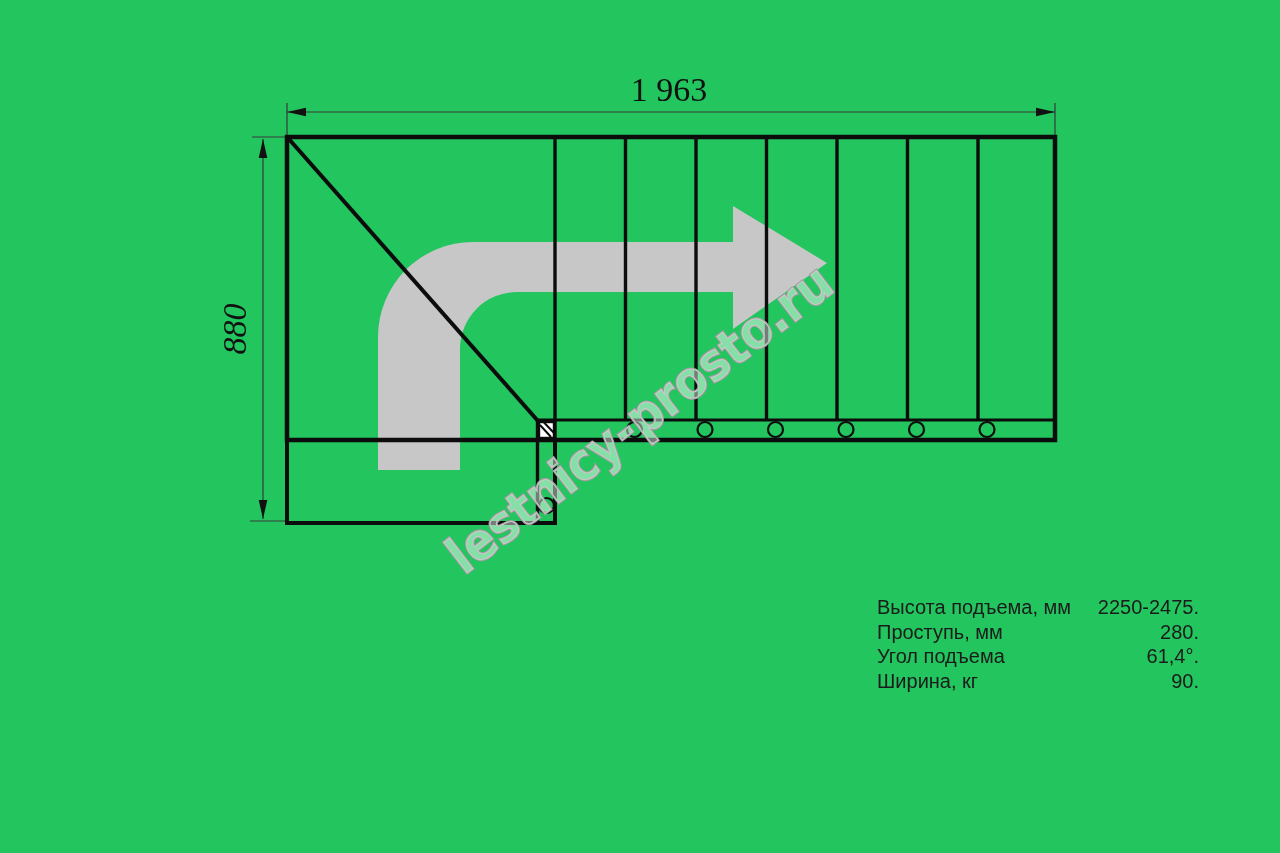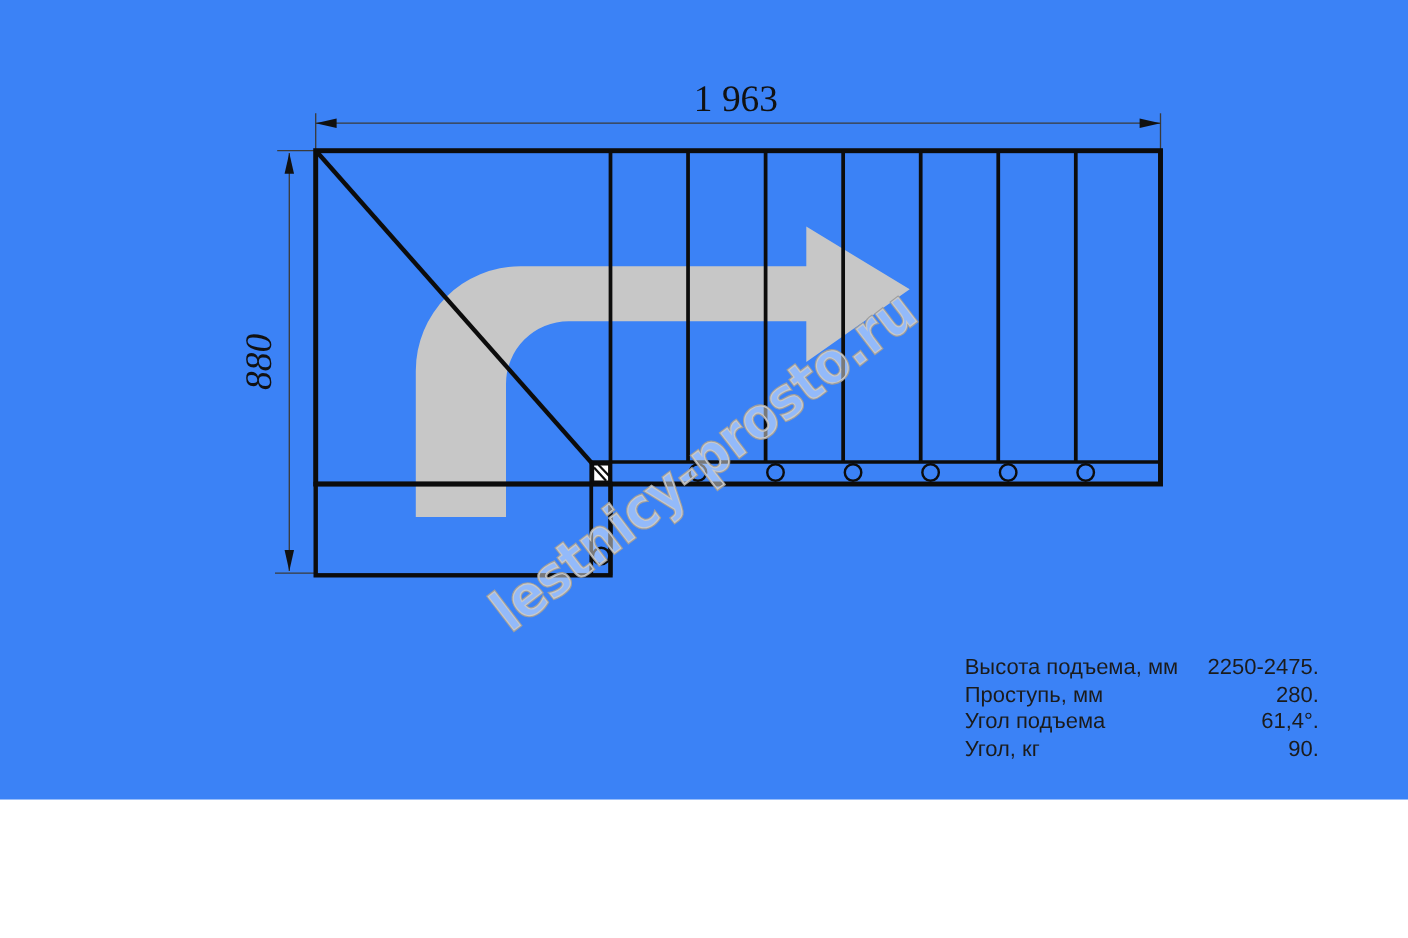--- a/index.html
+++ b/index.html
@@ -1,17 +1,17 @@
 <!DOCTYPE html>
 <html><head>
 <meta charset="utf-8">
 <style>
   html,body { margin:0; padding:0; background:#ffffff; }
   .canvas {
-    position:relative; width:1280px; height:727px; background:#3b82f6;
+    position:relative; width:1280px; height:853px; background:#22c55e;
     overflow:hidden; font-family:"Liberation Sans", sans-serif;
   }
   .drawing-svg { position:absolute; left:0; top:0; }
   .specs {
     position:absolute; left:877px; top:595px; width:322px;
     font-family:"Liberation Sans", sans-serif;
     font-size:20px; color:#1b1b1b;
   }
   .spec-row { display:flex; justify-content:space-between; line-height:24.6px; white-space:nowrap; }
   .spec-label { text-align:left; }
@@ -95,18 +95,18 @@
     </div>
     <div class="spec-row">
       <span class="spec-label">Проступь, мм</span>
       <span class="spec-value">280.</span>
     </div>
     <div class="spec-row">
       <span class="spec-label">Угол подъема</span>
       <span class="spec-value">61,4°.</span>
     </div>
     <div class="spec-row">
-      <span class="spec-label">Угол, кг</span>
+      <span class="spec-label">Ширина, кг</span>
       <span class="spec-value">90.</span>
     </div>
   </div>
 
 </div>
 
 </body></html>

